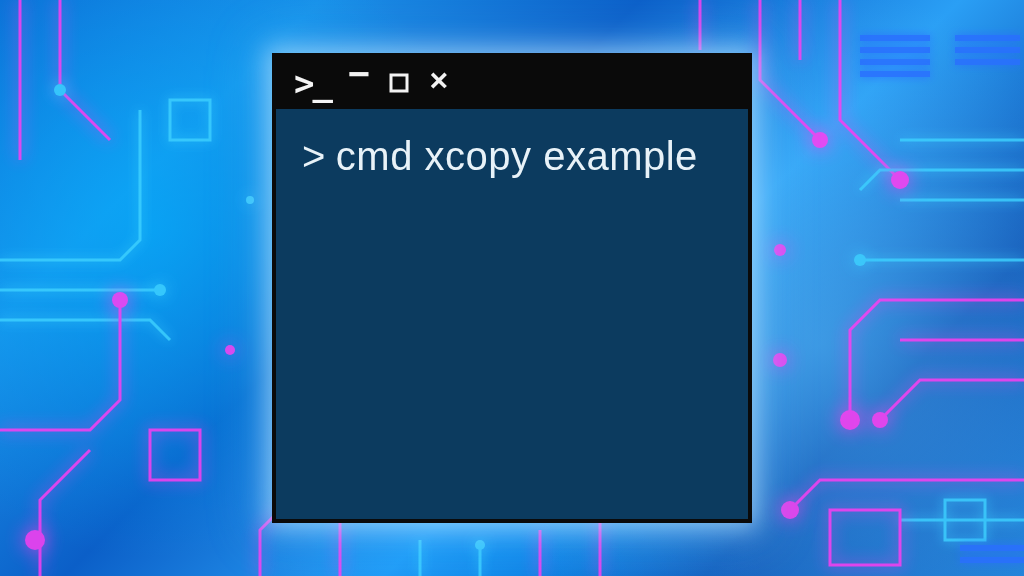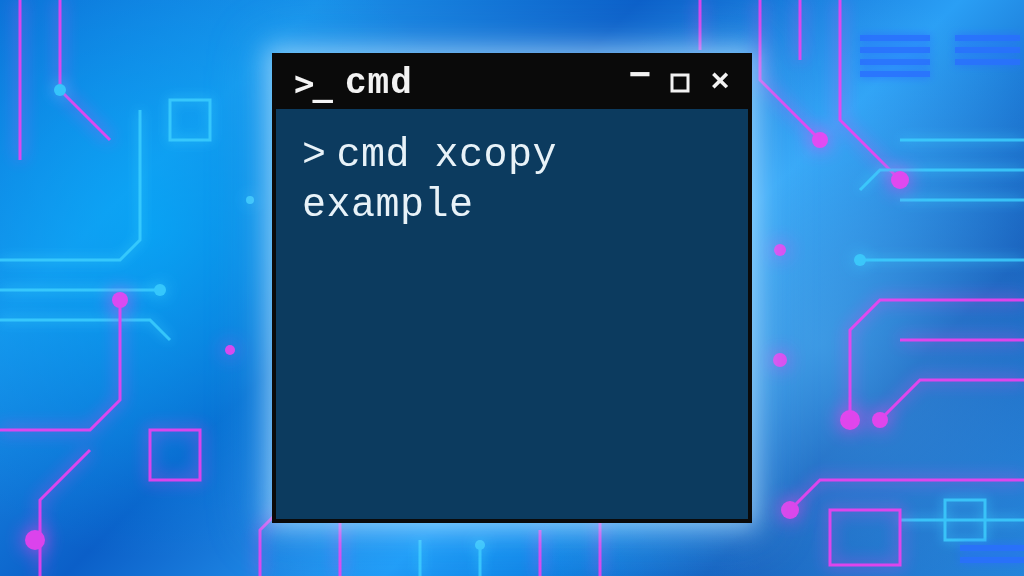--- a/index.html
+++ b/index.html
@@ -89,21 +89,21 @@
     }
     .win-btn.min { font-size: 38px; transform: translateY(-6px); }
     .win-btn.max svg { width: 20px; height: 20px; }
     .win-btn.close { font-size: 32px; }
     .terminal-body {
       padding: 22px 26px;
       color: #e8f2f8;
       font-size: 40px;
       line-height: 1.25;
       letter-spacing: 0.5px;
-      font-family: Liberation Mono, monospace;
+      font-family: Liberation Sans, sans-serif;
     }
     .cmd-line { white-space: pre-wrap; word-break: break-word; }
     .prompt-char { margin-right: 10px; }
   </style>
 </head>
 <body>
 
 <div class="bg"></div>
 
 <div class="circuit">
@@ -152,21 +152,20 @@
     <circle class="node-pink" cx="230" cy="350" r="5"></circle>
     <circle class="node-cyan" cx="250" cy="200" r="4"></circle>
     <circle class="node-pink" cx="780" cy="250" r="6"></circle>
     <circle class="node-pink" cx="780" cy="360" r="7"></circle>
   </svg>
 </div>
 
 <div class="terminal">
   <div class="titlebar">
     <span class="prompt-icon">&gt;_</span>
-    <span class="title-text">cmd</span>
     <div class="win-controls">
       <span class="win-btn min">−</span>
       <span class="win-btn max">
         <svg viewBox="0 0 20 20">
             <rect x="2" y="2" width="16" height="16" fill="none" stroke="#f2f2f2" stroke-width="3"></rect>
           </svg>
       </span>
       <span class="win-btn close">×</span>
     </div>
   </div>

